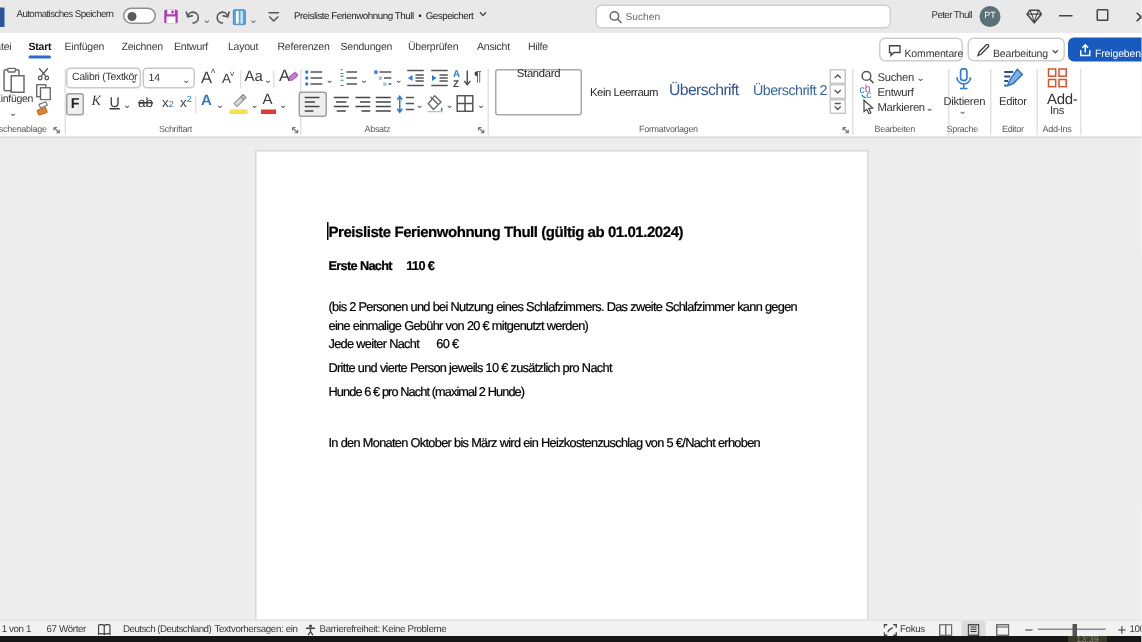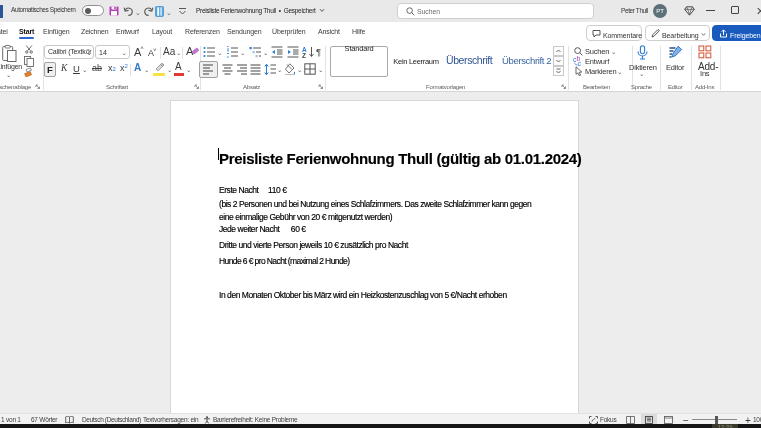--- a/index.html
+++ b/index.html
@@ -348,23 +348,23 @@
       <rect x="8" y="8" width="4.8" height="4.8" fill="#fff" stroke="#d35230" stroke-width="1"></rect>
     </svg>
   <div class="ric" style="left:698px;top:17px;font-size:10px;letter-spacing:-0.2px;color:#333;">Add-</div>
   <div class="ric" style="left:700px;top:25px;font-size:7.5px;letter-spacing:-0.2px;color:#333;">Ins</div>
   <div class="glabel" style="left:695px;">Add-Ins</div>
   <div class="vsep" style="left:720px;"></div>
 </div>
 
 <div class="abs" id="canvas">
   <div id="page">
-    <div class="dline" style="top:48.5px;font-weight:bold;font-size:15px;letter-spacing:-0.3px;text-align:right;">Preisliste Ferienwohnung Thull (gültig ab 01.01.2024)</div>
+    <div class="dline" style="top:48.5px;font-weight:bold;font-size:10px;letter-spacing:-0.3px;text-align:right;">Preisliste Ferienwohnung Thull (gültig ab 01.01.2024)</div>
     <div class="abs" style="left:47px;top:47px;width:1px;height:12px;background:#000;"></div>
-    <div class="dline" style="top:84px;">Erste Nacht&nbsp;&nbsp;&nbsp;&nbsp;&nbsp;110 €</div>
+    <div class="dline" style="top:71px;font-weight:bold;">Erste Nacht&nbsp;&nbsp;&nbsp;&nbsp;&nbsp;110 €</div>
     <div class="dline" style="top:98px;">(bis 2 Personen und bei Nutzung eines Schlafzimmers. Das zweite Schlafzimmer kann gegen</div>
     <div class="dline" style="top:110.5px;text-align:right;">eine einmalige Gebühr von 20 € mitgenutzt werden)</div>
     <div class="dline" style="top:123px;">Jede weiter Nacht&nbsp;&nbsp;&nbsp;&nbsp;&nbsp;&nbsp;60 €</div>
     <div class="dline" style="top:139px;">Dritte und vierte Person jeweils 10 € zusätzlich pro Nacht</div>
     <div class="dline" style="top:155px;letter-spacing:-0.6px;">Hunde 6 € pro Nacht (maximal 2 Hunde)</div>
     <div class="dline" style="top:188.5px;">In den Monaten Oktober bis März wird ein Heizkostenzuschlag von 5 €/Nacht erhoben</div>
   </div>
 </div>
 
 <div class="abs" id="statusbar">

